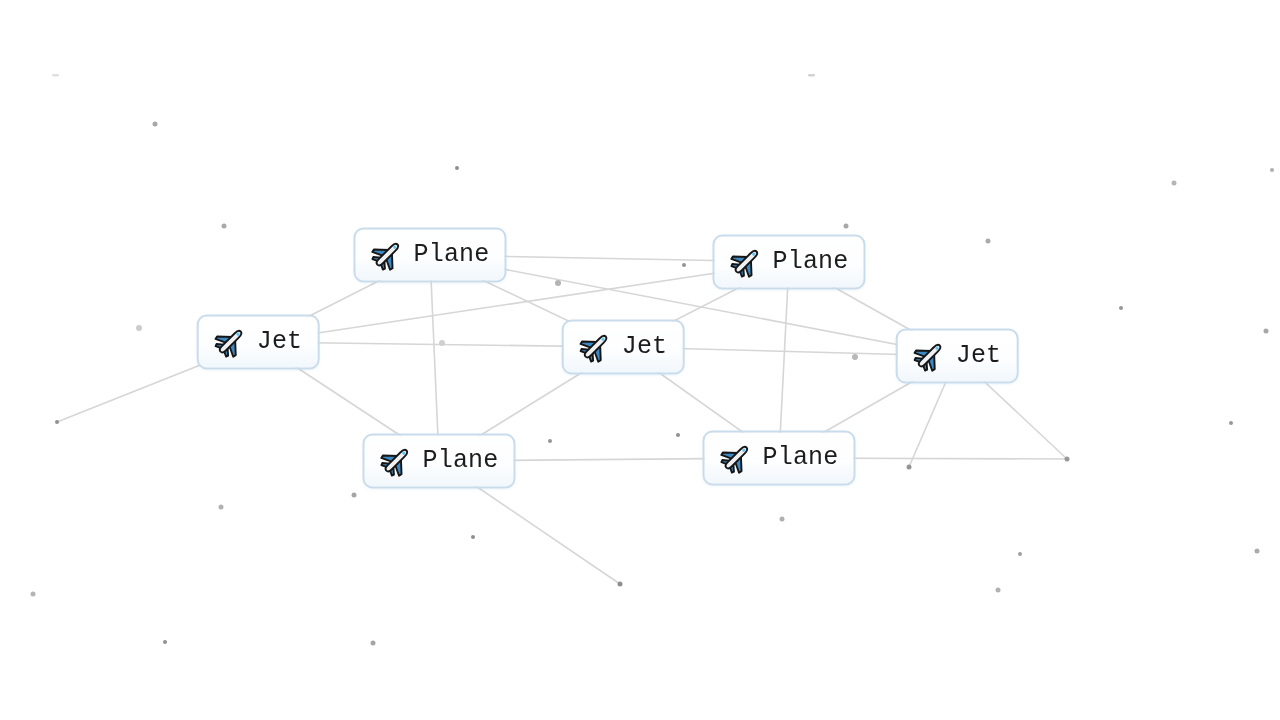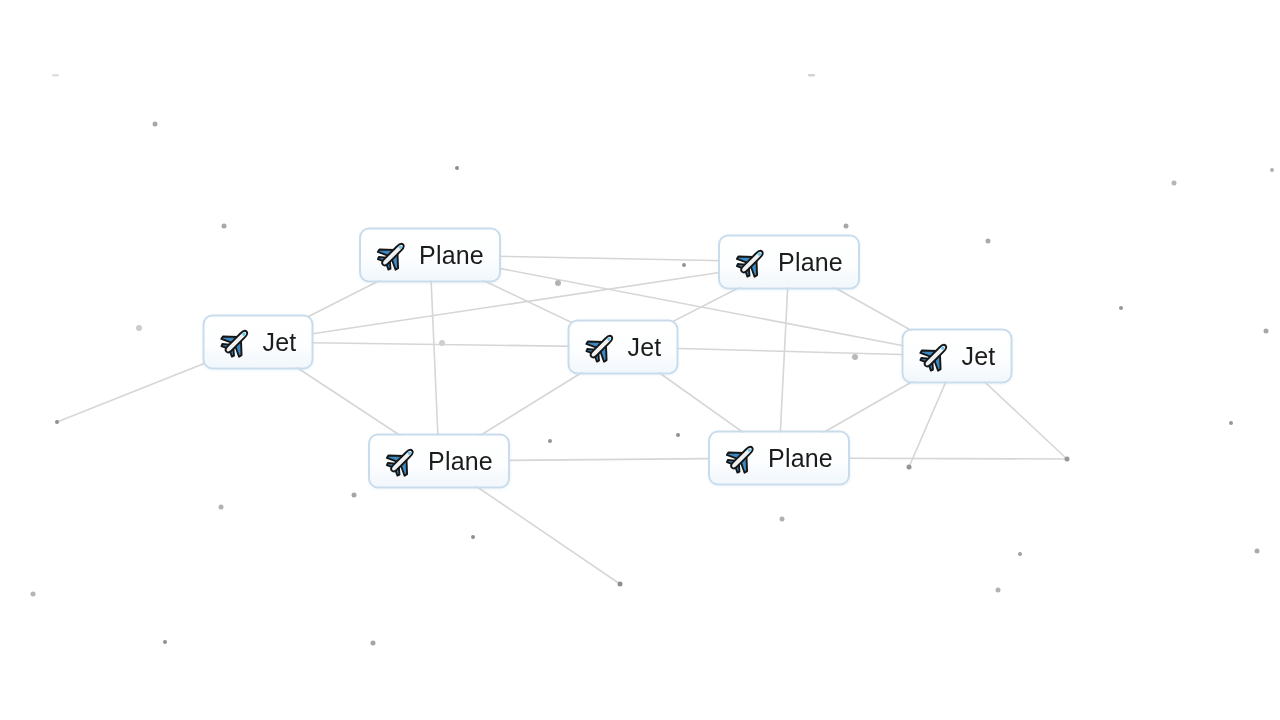--- a/index.html
+++ b/index.html
@@ -26,20 +26,21 @@
     align-items: center;
     gap: 10px;
     padding: 9px 15px;
     background: linear-gradient(180deg, #ffffff 0%, #fdfeff 55%, #f1f7fc 100%);
     border: 2px solid #c9dcec;
     border-radius: 10px;
     box-shadow: 0 1px 2px rgba(120,160,200,0.08);
     cursor: grab;
     user-select: none;
     white-space: nowrap;
+    font-family: Liberation Mono, monospace;
   }
   .craft-card .element-label {
     font-size: 25px;
     font-weight: 500;
     letter-spacing: 0.2px;
     color: #1c1c1c;
     line-height: 1.15;
   }
   .craft-card svg.plane-icon {
     width: 33px; height: 33px;

